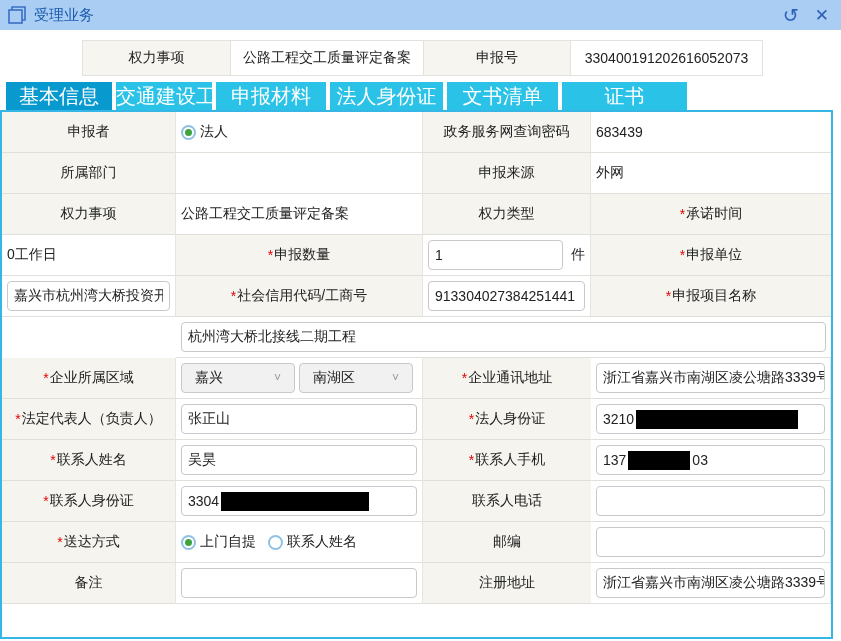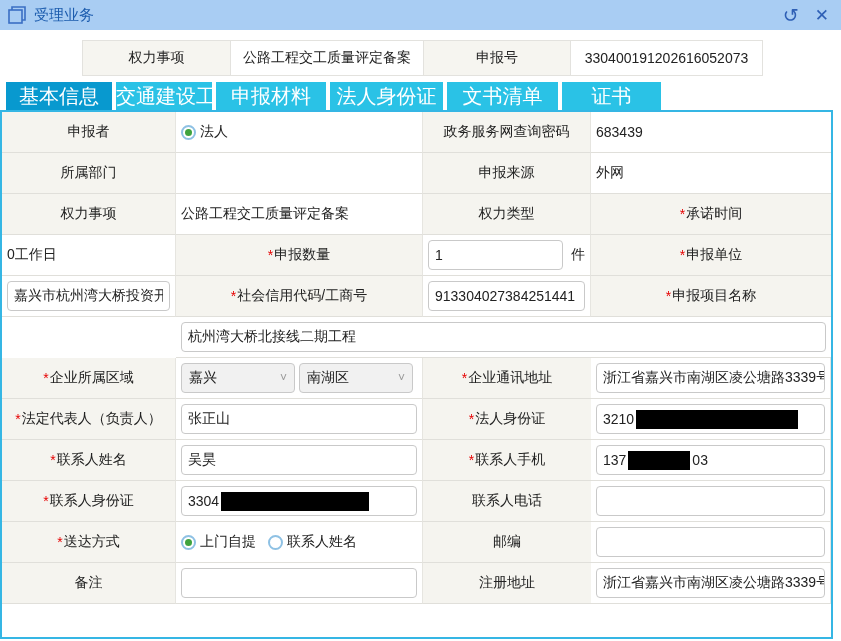--- a/index.html
+++ b/index.html
@@ -20,38 +20,38 @@
   .hcell.hlab { background:#f6f5f0; }
   .hc1 { width:149px; margin-left:0; }
   .hc2 { width:194px; }
   .hc3 { width:148px; }
   .hc4 { width:193px; }
 
   
   .tabbar { position:absolute; top:82px; left:6px; display:flex; gap:4px; }
   .tab { height:28px; line-height:28px; text-align:center; color:#fff; font-size:20px; background:#2ac2e6; cursor:pointer; white-space:nowrap; overflow:hidden; }
   .tab--active { background:#0899cf; }
-  .tw1{width:106px}.tw2{width:96px}.tw3{width:110px}.tw4{width:113px}.tw5{width:111px}.tw6{width:99px}
+  .tw1{width:106px}.tw2{width:96px}.tw3{width:110px}.tw4{width:113px}.tw5{width:111px}.tw6{width:125px}
 
   
   .panel { position:absolute; top:110px; left:0; width:833px; height:529px; border:2px solid #35b6e4; background:#fff; }
   .formgrid { display:grid; grid-template-columns:174px 247px 168px 240px; grid-auto-rows:41px; }
   .cell { border-bottom:1px solid #e0dfda; border-right:1px solid #e6e5e0; display:flex; align-items:center; font-size:14px; color:#222; overflow:hidden; white-space:nowrap; }
   .cell:nth-child(4n){ border-right:none; }
   .lab { background:#f5f4ef; justify-content:center; text-align:right; padding:0 2px; }
   .val { background:#fff; padding:0 5px; }
   .req { color:#e60000; margin-right:1px; }
   .span3 { grid-column:2/5; border-right:none; }
 
   
   input.ipt, .ipt-box { height:30px; border:1px solid #c9c9c9; border-radius:4px; padding:0 6px; font-size:14px; color:#222; background:#fff; width:100%; }
   .ipt-box { display:flex; align-items:center; overflow:hidden; white-space:nowrap; }
   .ipt-small { width:55px; height:28px; }
   .unit { margin-left:8px; }
-  .select { height:30px; width:119px; background:#f1f1f1; border:1px solid #c9c9c9; border-radius:4px; display:flex; align-items:center; justify-content:space-between; padding:0 7px; margin-right:4px; cursor:pointer; }
+  .select { height:30px; width:119px; background:#f1f1f1; border:1px solid #c9c9c9; border-radius:4px; display:flex; align-items:center; justify-content:space-between; padding:0 13px; margin-right:4px; cursor:pointer; }
   .chev { color:#9a9a9a; font-size:12px; }
   .radio { width:15px; height:15px; border-radius:50%; border:2px solid #8ec1e4; background:#fff; display:inline-flex; align-items:center; justify-content:center; margin-right:4px; flex:none; cursor:pointer; }
   .radio .dot { width:7px; height:7px; border-radius:50%; background:#3fa33f; }
   .radio-item { display:inline-flex; align-items:center; margin-right:12px; }
   .redact { display:inline-block; height:19px; background:#000; margin:0 2px; flex:none; }
   .rd-lg { width:162px; } .rd-md { width:148px; } .rd-sm { width:62px; }
 </style>
 </head>
 <body>
 

